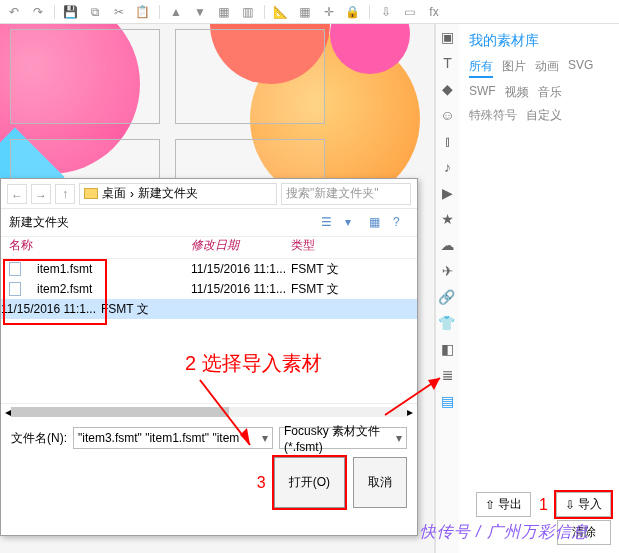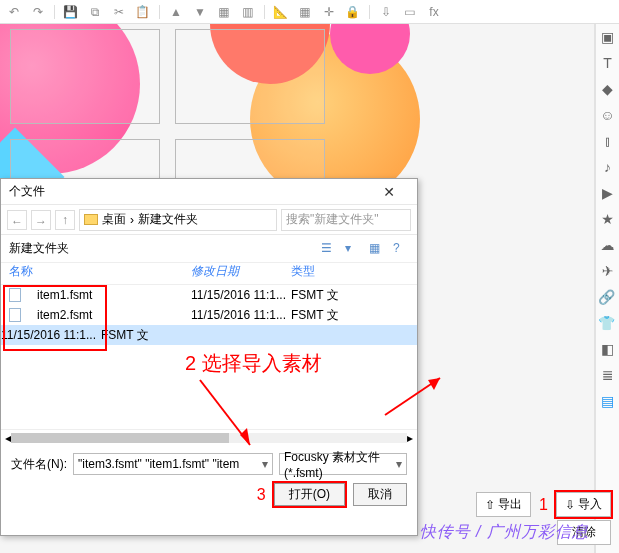--- a/index.html
+++ b/index.html
@@ -41,42 +41,42 @@
   .dlg-nav .crumb{flex:1;border:1px solid #ddd;height:22px;display:flex;align-items:center;gap:4px;padding:0 4px;}
   .dlg-nav .crumb .fld{width:14px;height:11px;background:#ffd76b;border:1px solid #d6a93c;}
   .dlg-nav .search{width:130px;height:22px;border:1px solid #ddd;display:flex;align-items:center;padding:0 4px;color:#999;}
   .dlg-tool{height:28px;display:flex;align-items:center;padding:0 8px;border-bottom:1px solid #eee;gap:8px;}
   .dlg-tool .spacer{flex:1;}
   .dlg-tool .ti{width:16px;height:16px;color:#5a8ecb;}
   .dlg-body{display:flex;height:182px;}
   .dlg-side{width:70px;border-right:1px solid #eee;padding:4px 6px;color:#333;overflow:hidden;}
   .dlg-side div{margin:3px 0;white-space:nowrap;cursor:pointer;}
   .dlg-list{flex:1;display:flex;flex-direction:column;position:relative;}
-  .list-hdr{height:22px;display:flex;border-bottom:1px solid #eee;color:#3b82f6;}
+  .list-hdr{height:22px;display:flex;border-bottom:1px solid #eee;color:#be185d;}
   .list-hdr .c1{width:190px;padding-left:8px;}
   .list-hdr .c2{width:100px;font-style:italic;}
   .list-hdr .c3{flex:1;}
   .rows{flex:1;}
   .row{height:20px;display:flex;align-items:center;}
   .row.sel{background:#cde6ff;}
   .row .c1{width:190px;padding-left:8px;display:flex;align-items:center;gap:16px;}
   .row .doc-ico{width:12px;height:14px;border:1px solid #9cb8d4;background:#fff;position:relative;}
   .row .c2{width:100px;}
   .row .c3{flex:1;}
   .scroll-h{height:16px;display:flex;align-items:center;border-top:1px solid #eee;padding:0 4px;}
   .scroll-h .track{flex:1;height:10px;background:#f0f0f0;position:relative;}
   .scroll-h .thumb{position:absolute;left:0;width:55%;height:100%;background:#c8c8c8;}
   .dlg-foot{padding:8px 10px;display:flex;flex-direction:column;gap:8px;}
   .frow{display:flex;align-items:center;gap:6px;}
   .frow label{white-space:nowrap;}
   .combo{border:1px solid #bbb;height:22px;display:flex;align-items:center;padding:0 4px;flex:1;justify-content:space-between;}
   .combo .dd{color:#666;}
   .btns{display:flex;gap:8px;justify-content:flex-end;align-items:center;}
   .btns .num{color:#f00;font-size:16px;}
-  .btn{border:1px solid #999;background:#f4f4f4;padding:2px 14px;cursor:pointer;}
+  .btn{border:1px solid #999;background:#f4f4f4;padding:16px 14px;cursor:pointer;}
   .btn.hl{outline:2px solid #f00;}
   .box-red{border:2px solid #f00;position:absolute;}
   .ann-text{position:absolute;color:#f00;font-size:20px;}
   .arrow-svg{position:absolute;}
   .watermark{position:absolute;right:30px;bottom:10px;color:#8b5cf6;font-size:16px;font-style:italic;letter-spacing:1px;pointer-events:none;white-space:nowrap;}
 </style>
 </head>
 <body>
 
 <div class="toolbar">
@@ -130,42 +130,52 @@
     <span class="v-ico">★</span>
     <span class="v-ico">☁</span>
     <span class="v-ico">✈</span>
     <span class="v-ico">🔗</span>
     <span class="v-ico">👕</span>
     <span class="v-ico">◧</span>
     <span class="v-ico">≣</span>
     <span class="v-ico active">▤</span>
   </div>
 
+  <div class="panel">
+    <div class="panel-title">我的素材库</div>
+    <div class="tabs">
+      <span class="active">所有</span>
+      <span>图片</span>
+      <span>动画</span>
+      <span>SVG</span>
+      <span>SWF</span>
+      <span>视频</span>
+      <span>音乐</span>
+      <span>特殊符号</span>
+      <span>自定义</span>
+    </div>
+  </div>
 </div>
 
 <div class="panel-btns">
   <button class="pbtn">
       <span>⇧</span>
       <span>导出</span>
     </button>
   <span class="one">1</span>
   <button class="pbtn hl">
       <span>⇩</span>
       <span>导入</span>
     </button>
 </div>
 <div class="clear-row">
   <button class="cbtn">清除</button>
 </div>
 
 <div class="dialog">
-  <div class="dlg-title">
-    <span class="txt">个文件</span>
-    <span class="x">✕</span>
-  </div>
   <div class="dlg-nav">
     <span class="arrow">←</span>
     <span class="arrow">→</span>
     <span class="arrow">↑</span>
     <div class="crumb">
       <span class="fld"></span>
       <span>桌面</span>
       <span>›</span>
       <span>新建文件夹</span>
     </div>

